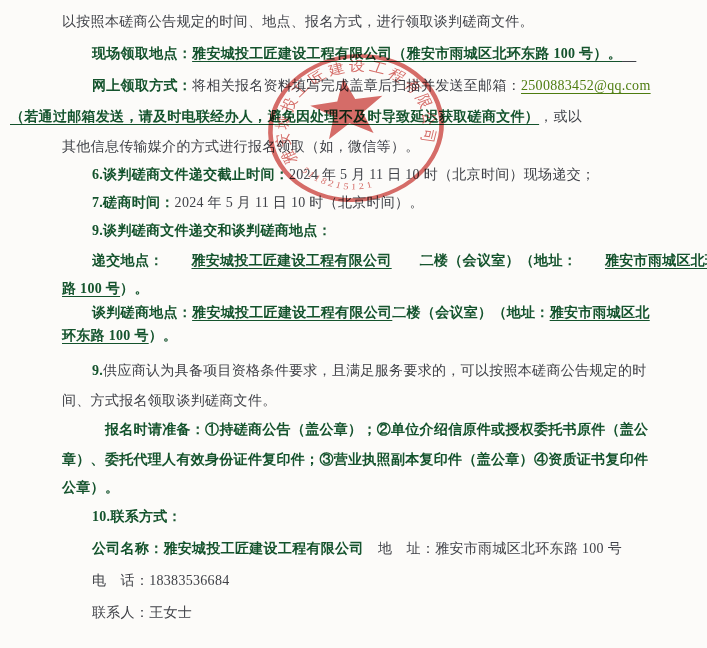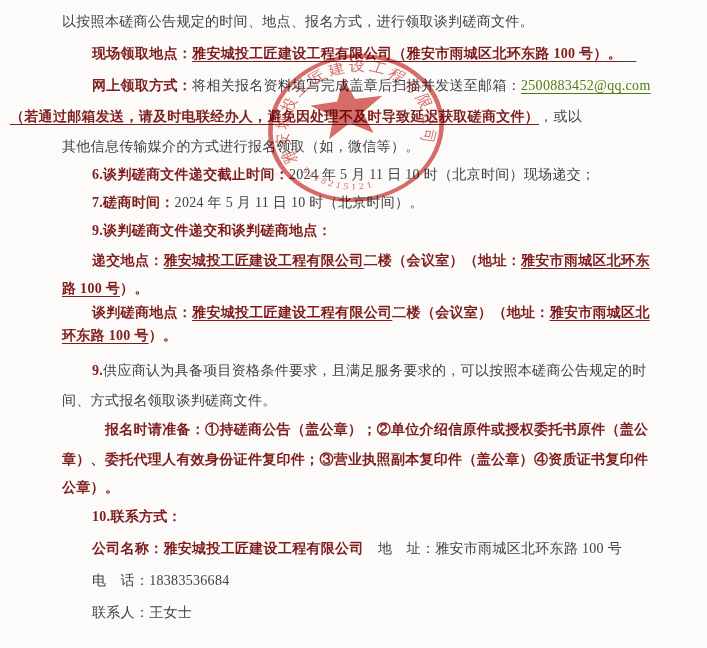--- a/index.html
+++ b/index.html
@@ -15,27 +15,27 @@
   }
   .textflow { position:relative; z-index:1; }
   .line {
     white-space:nowrap;
     font-size:14px;
     letter-spacing:0.3px;
     display:flex; align-items:center;
   }
   .line span { display:inline-block; }
   
-  .h32{height:32px;} .h31{height:31px;} .h30{height:30px;} .h29{height:29px;}
+  .h32{height:32px;} .h31{height:31px;gap:28px;} .h30{height:30px;} .h29{height:29px;}
   .h28{height:28px;} .h26{height:26px;} .h25{height:25px;} .h23{height:23px;text-align:center;}
   .mt8{margin-top:8px;}
   .ind{padding-left:30px;}
   .ind2{padding-left:43px;}
   .hang{margin-left:-52px;}
-  .b{font-weight:bold; color:#7f1d1d;}
+  .b{font-weight:bold; color:#14532d;}
   .u{
     text-decoration:underline;
     text-underline-offset:3px;
     text-decoration-thickness:1.3px;
   }
   .link{ color:#4d7c0f; }
   
   .seal {
     position:absolute;
     left:256px; top:43px;

